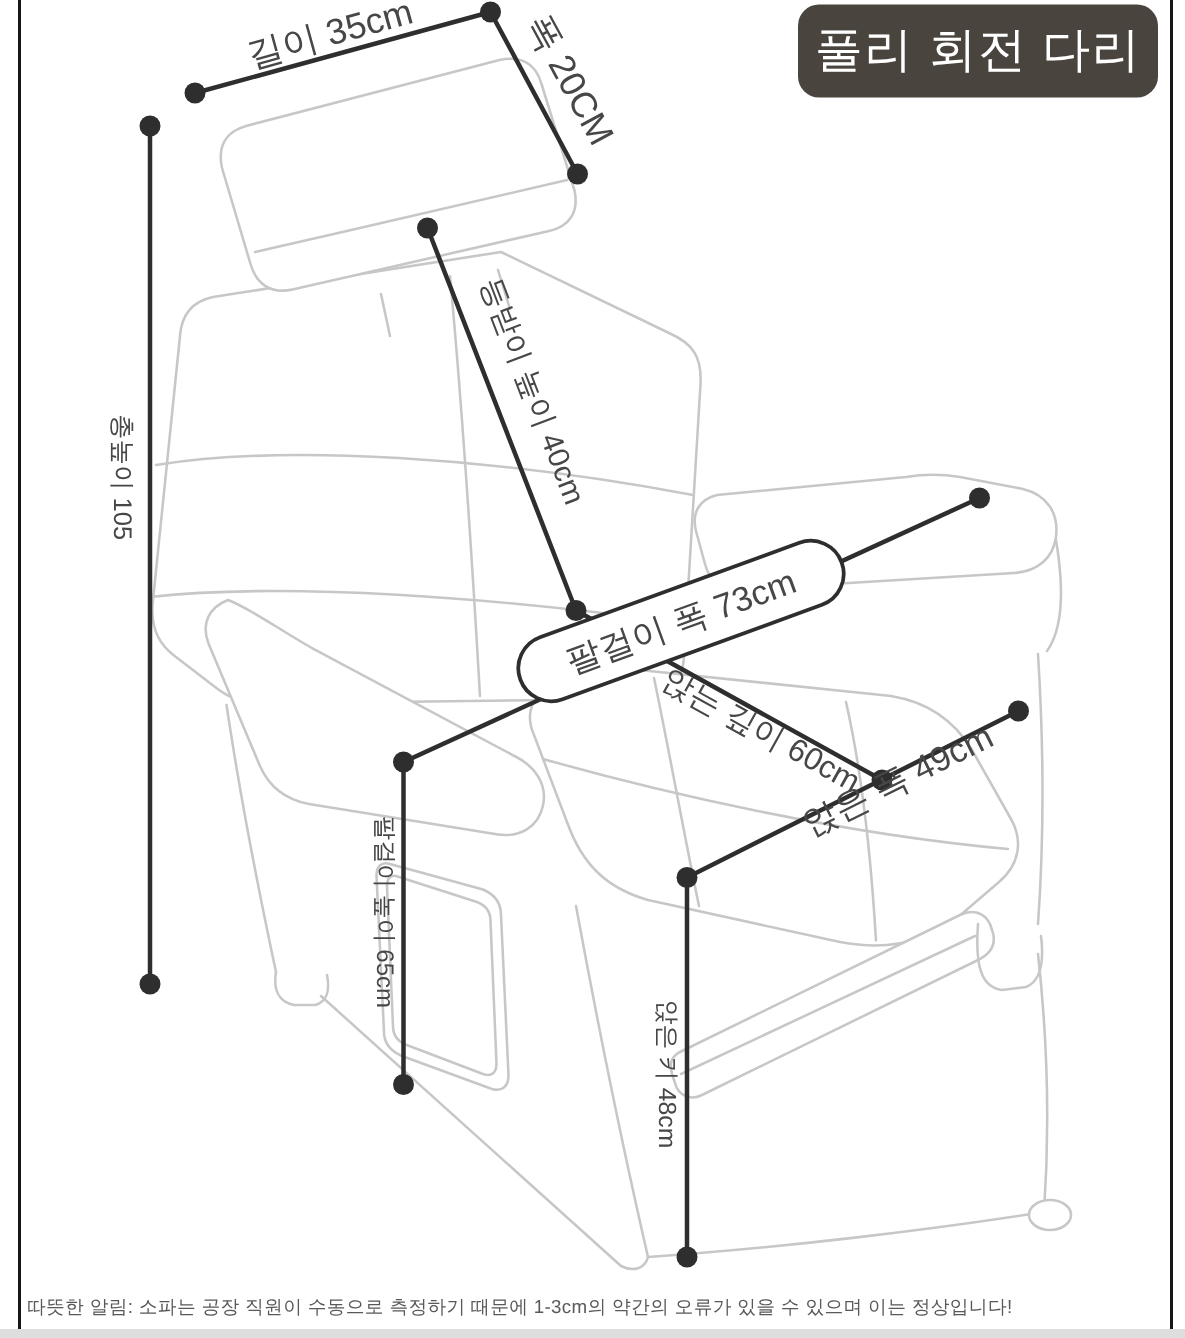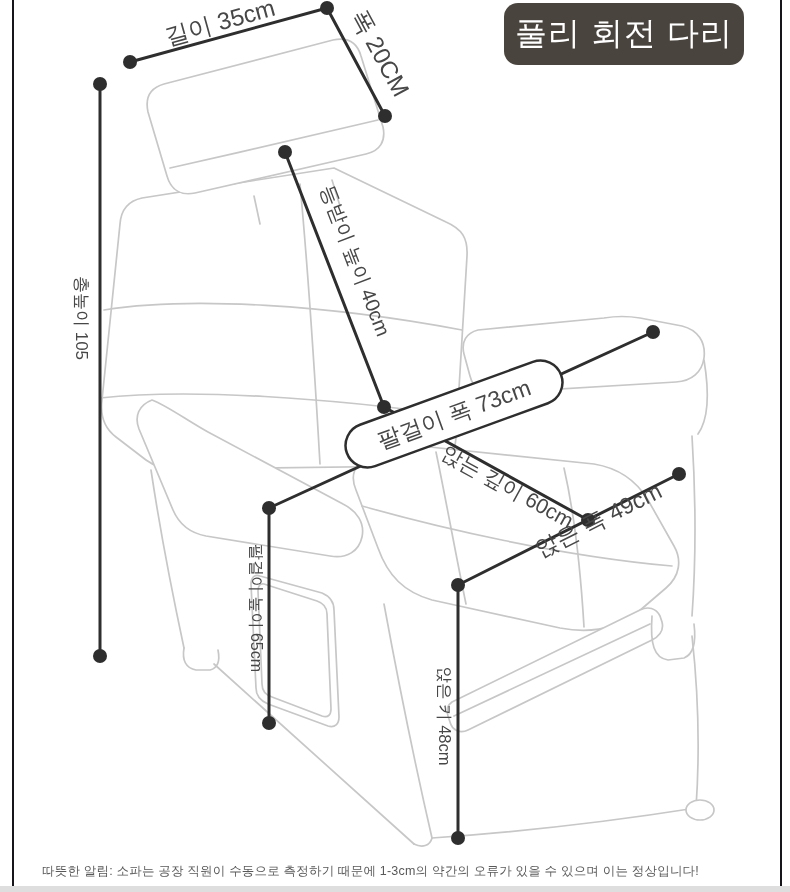--- a/index.html
+++ b/index.html
@@ -4,27 +4,27 @@
 <style>
   html,body{margin:0;padding:0;background:#fff;}
   .stage{
     position:relative;width:790px;height:892px;background:#ffffff;overflow:hidden;
     font-family:"Liberation Sans","DejaVu Sans",sans-serif;
   }
   .edge-line{position:absolute;top:0;bottom:0;width:2px;background:#15151a;}
   .edge-left{left:12px;}
   .edge-right{left:780px;}
   .badge{
-    position:absolute;left:504px;top:3px;width:240px;height:62px;
+    position:absolute;left:532px;top:3px;width:240px;height:62px;
     background:#4a443e;border-radius:14px;color:#ffffff;
     font-size:32px;font-weight:500;letter-spacing:1px;
     display:flex;align-items:center;justify-content:center;
   }
   .notice{
-    position:absolute;left:42px;top:863px;width:720px;
+    position:absolute;left:18px;top:863px;width:720px;
     font-size:12.5px;color:#595959;letter-spacing:0.2px;white-space:nowrap;
   }
   .bottom-strip{
     position:absolute;left:0;top:886px;width:790px;height:6px;background:#dedede;
   }
   svg{position:absolute;left:0;top:0;}
   .chair{stroke:#c7c7c7;stroke-width:1.7;fill:none;stroke-linecap:round;stroke-linejoin:round;}
   .chair-fill{fill:#ffffff;}
   .dim{stroke:#2e2e2e;stroke-width:3;stroke-linecap:round;}
   .dot{fill:#2e2e2e;stroke:none;}

